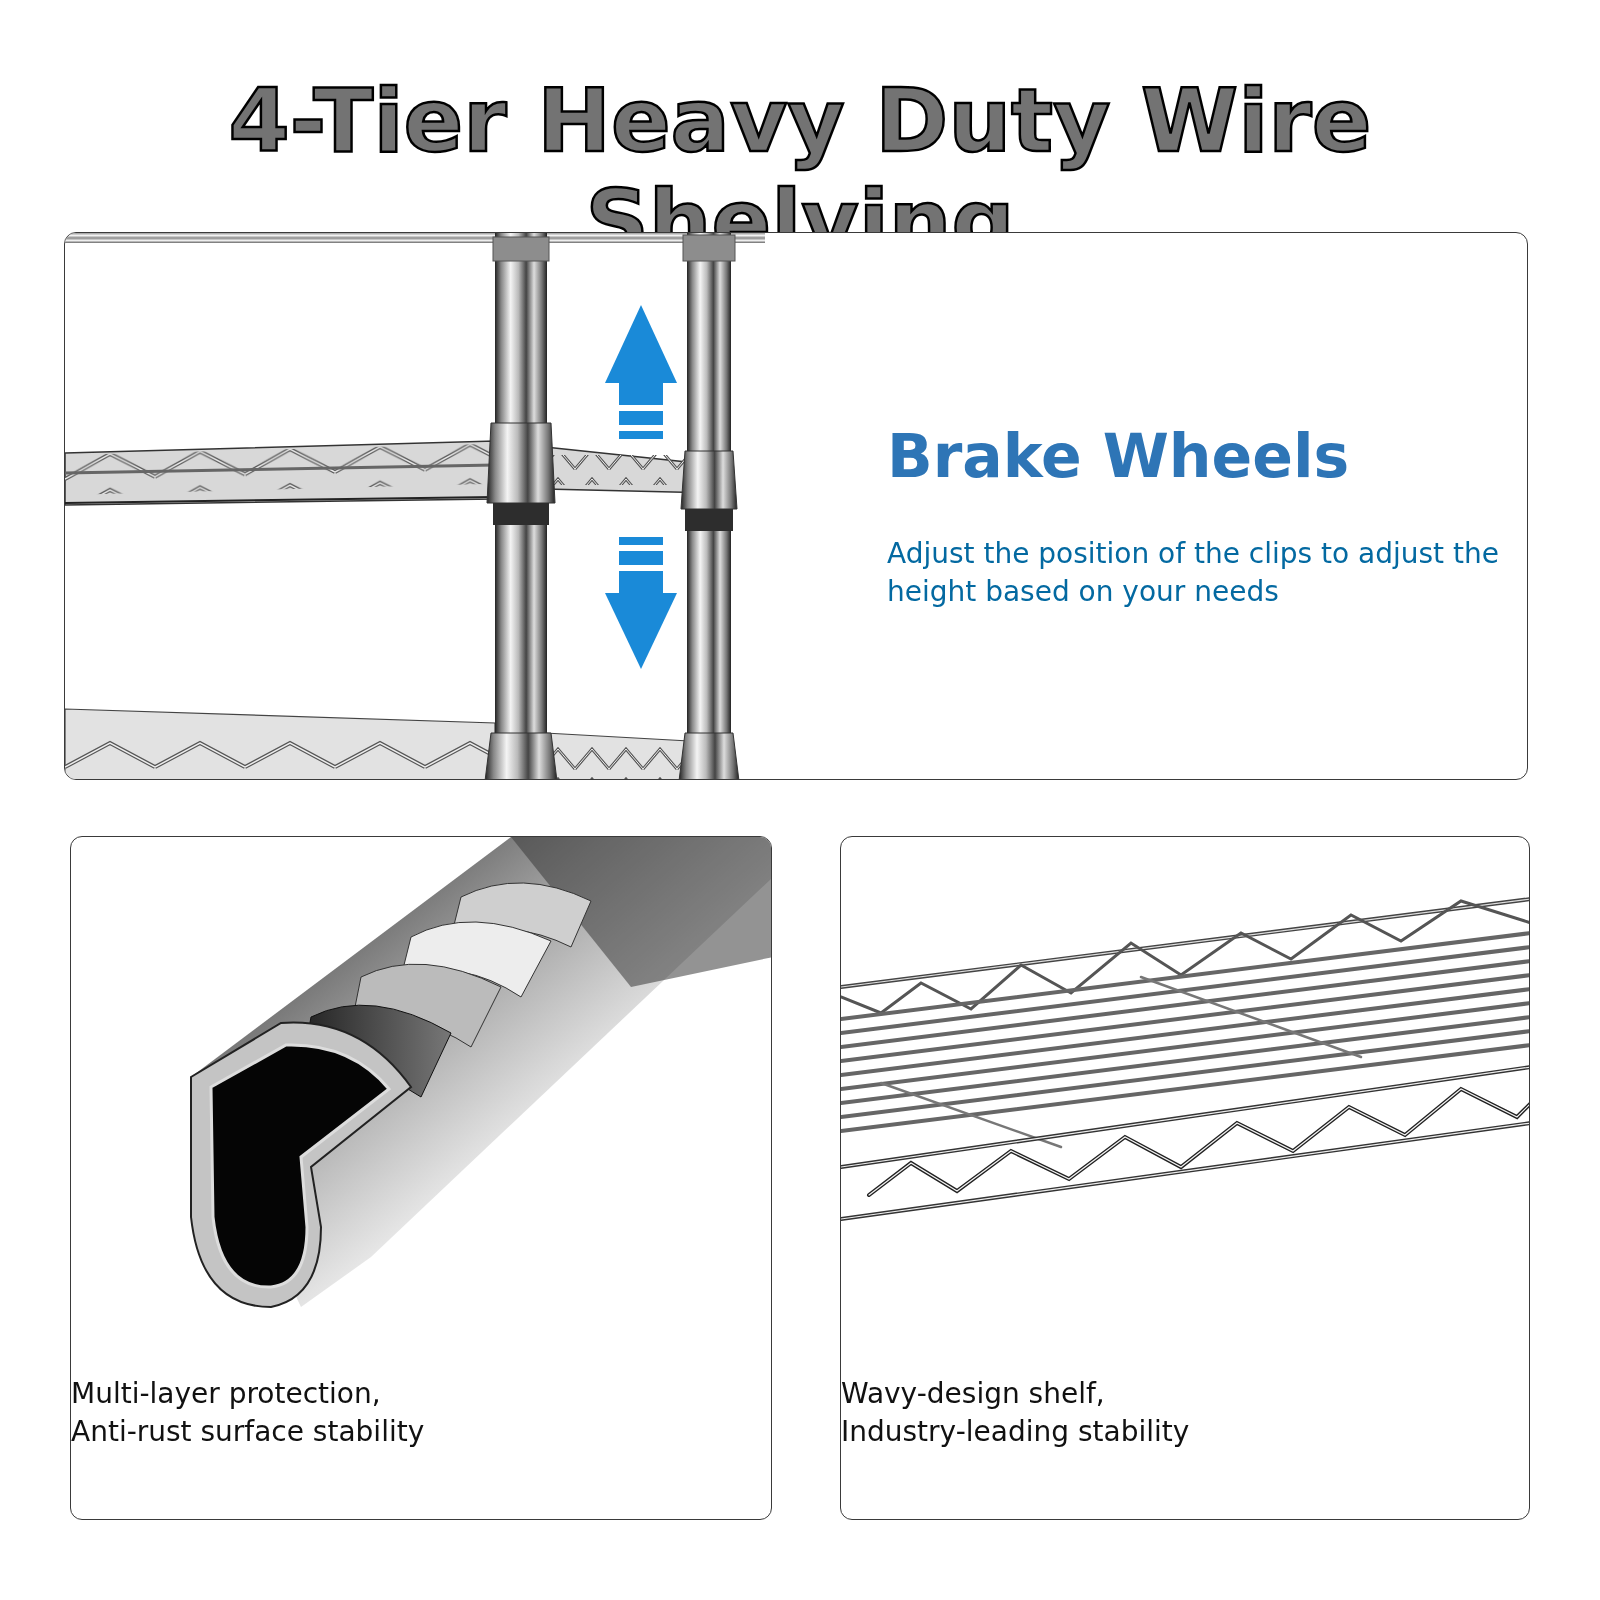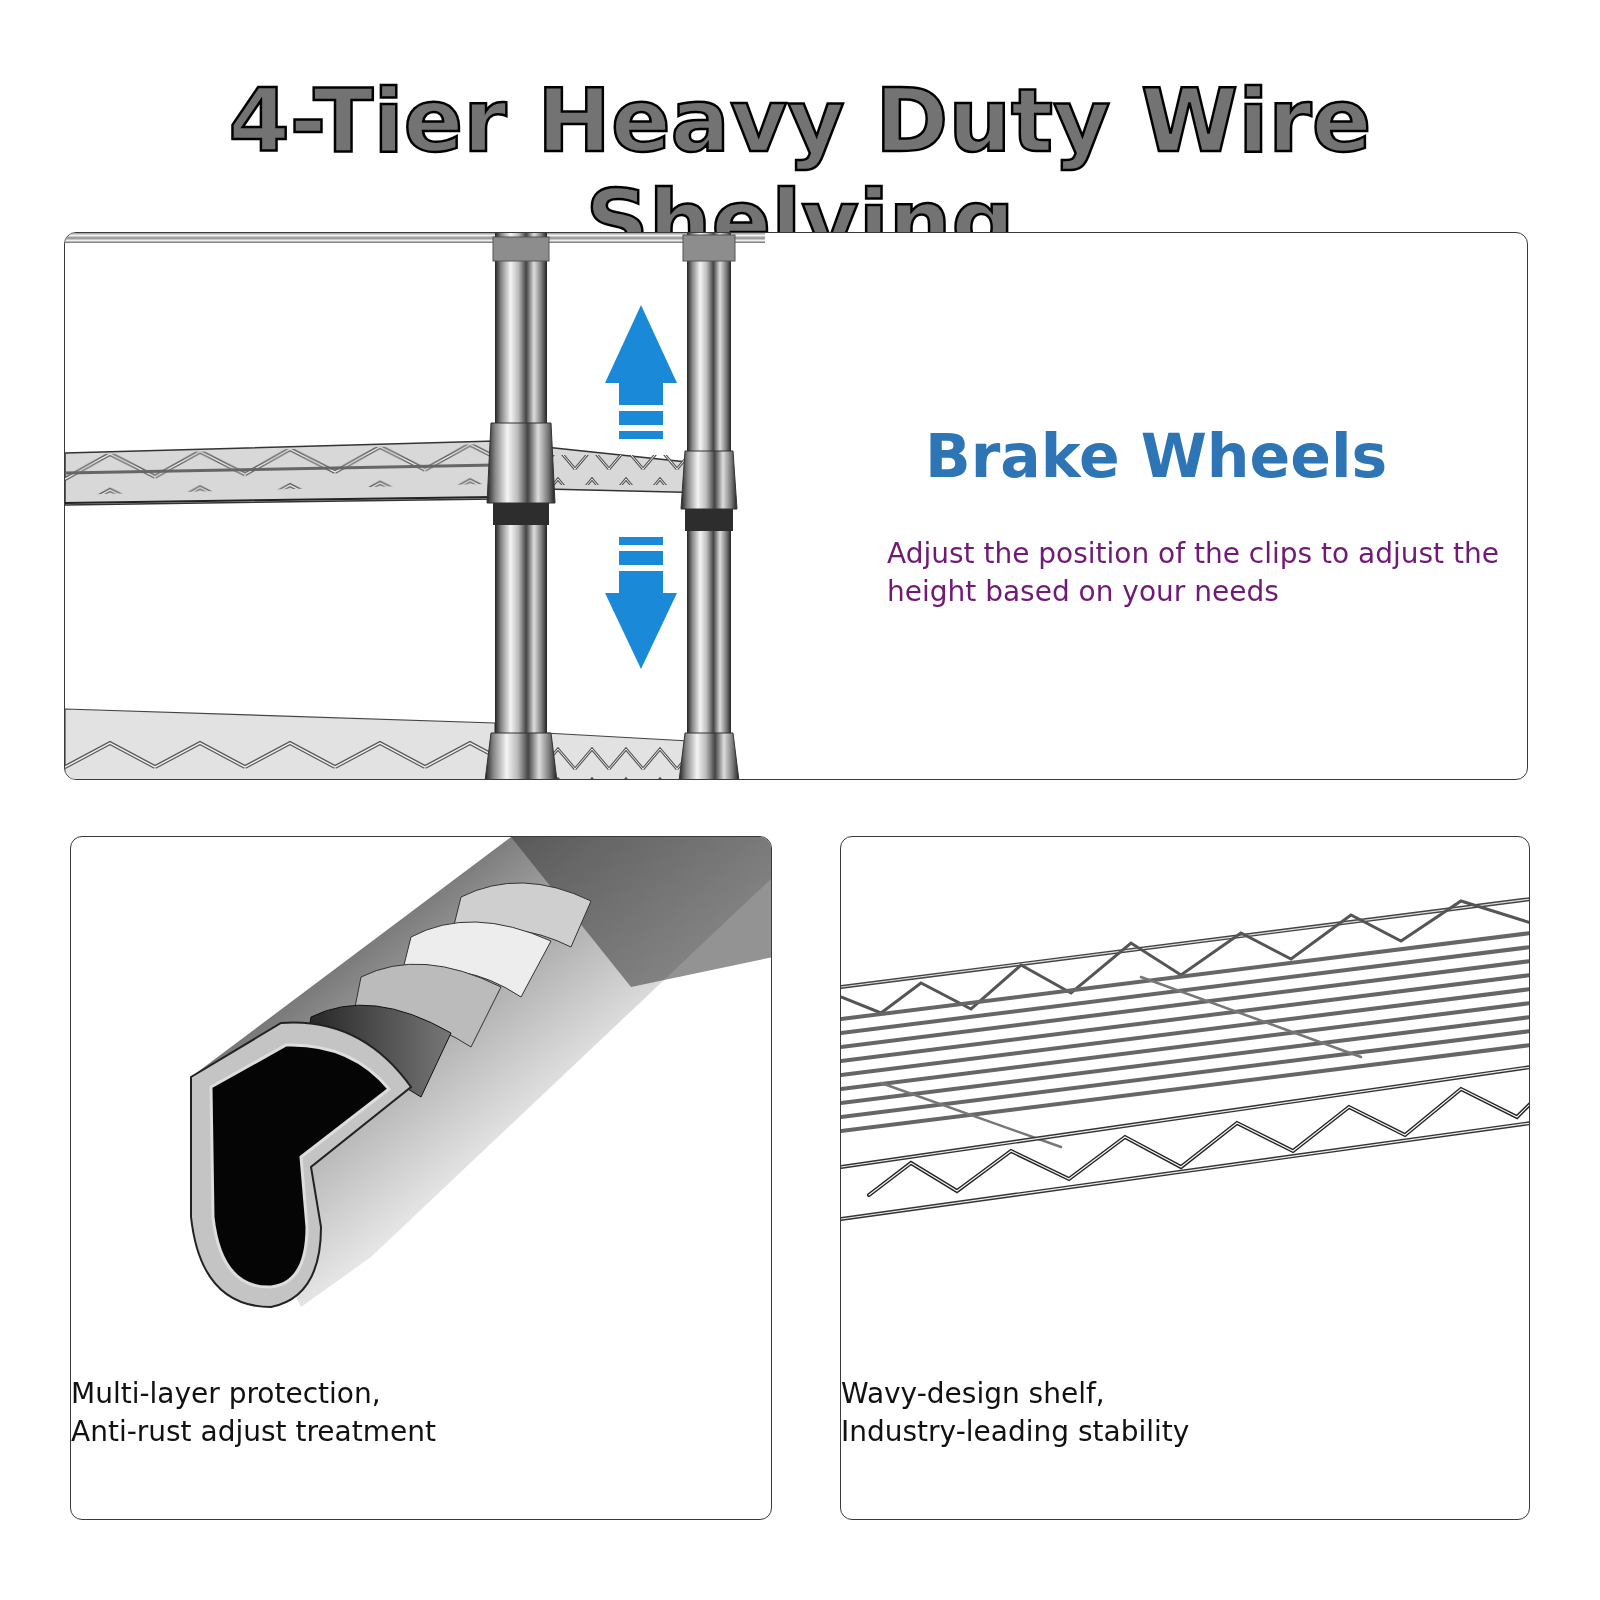--- a/index.html
+++ b/index.html
@@ -16,28 +16,28 @@
   .panel {
     position: absolute; border: 1.6px solid #3a3a3a; border-radius: 12px; background: #fff; overflow: hidden;
   }
   .panel-top { left: 64px; top: 232px; width: 1464px; height: 548px; }
   .panel-bl  { left: 70px; top: 836px; width: 702px; height: 684px; }
   .panel-br  { left: 840px; top: 836px; width: 690px; height: 684px; }
 
   .illus { position: absolute; left: 0; top: 0; }
 
   .feature-title {
-    position: absolute; left: 860px; top: 188px;
+    position: absolute; left: 822px; top: 188px;
     font-family: "DejaVu Sans", sans-serif; font-weight: 700; font-size: 60px;
     color: #2e75b6;
   }
   .feature-desc {
     position: absolute; left: 822px; top: 302px; width: 620px;
     font-family: "DejaVu Sans", sans-serif; font-size: 28px; line-height: 38px;
-    color: #701a75;
+    color: #0369a1;
   }
 
   .caption {
     position: absolute; left: 0; width: 100%; text-align: left;
     font-family: "DejaVu Sans", sans-serif; font-size: 28px; line-height: 38px; color: #111;
   }
   .panel-bl .caption, .panel-br .caption { top: 538px; }
 </style>
 </head>
 <body>
@@ -151,21 +151,21 @@
     <path d="M390,60 Q450,30 520,64 L500,110 Q440,80 380,100 Z" fill="#cfcfcf" stroke="#333"></path>
     <path d="M340,100 Q400,68 480,104 L450,160 Q390,120 330,140 Z" fill="#ededed" stroke="#333"></path>
     <path d="M290,140 Q350,110 430,150 L400,210 Q340,170 280,190 Z" fill="#bbbbbb" stroke="#333"></path>
     <path d="M240,180 Q300,150 380,196 L350,260 Q290,220 230,236 Z" fill="url(#bandDark)" stroke="#111"></path>
 
     <path d="M120,240 L210,186 Q290,180 340,250 L240,330 L250,390 Q250,460 200,470 Q130,470 120,380 Z" fill="#c4c4c4" stroke="#222" stroke-width="2"></path>
     <path d="M140,250 L215,208 Q280,206 318,252 L230,320 L236,390 Q236,446 200,450 Q150,452 142,380 Z" fill="#050505" stroke="#ddd" stroke-width="3"></path>
   </svg>
   <div class="caption">
     <div>Multi-layer protection,</div>
-    <div>Anti-rust adjust treatment</div>
+    <div>Anti-rust surface stability</div>
   </div>
 </div>
 
 <div class="panel panel-br">
   <svg class="illus" width="690" height="420" viewBox="0 0 690 420">
     <g fill="none" stroke-linecap="round">
 
       <line x1="0" y1="150" x2="690" y2="62" stroke="#444" stroke-width="4"></line>
       <line x1="0" y1="150" x2="690" y2="62" stroke="#ddd" stroke-width="1.2"></line>
 

